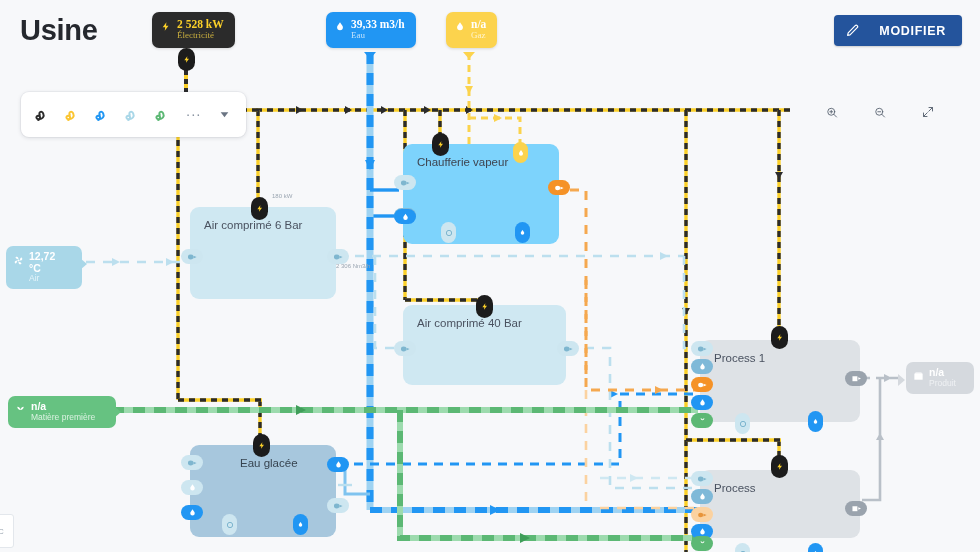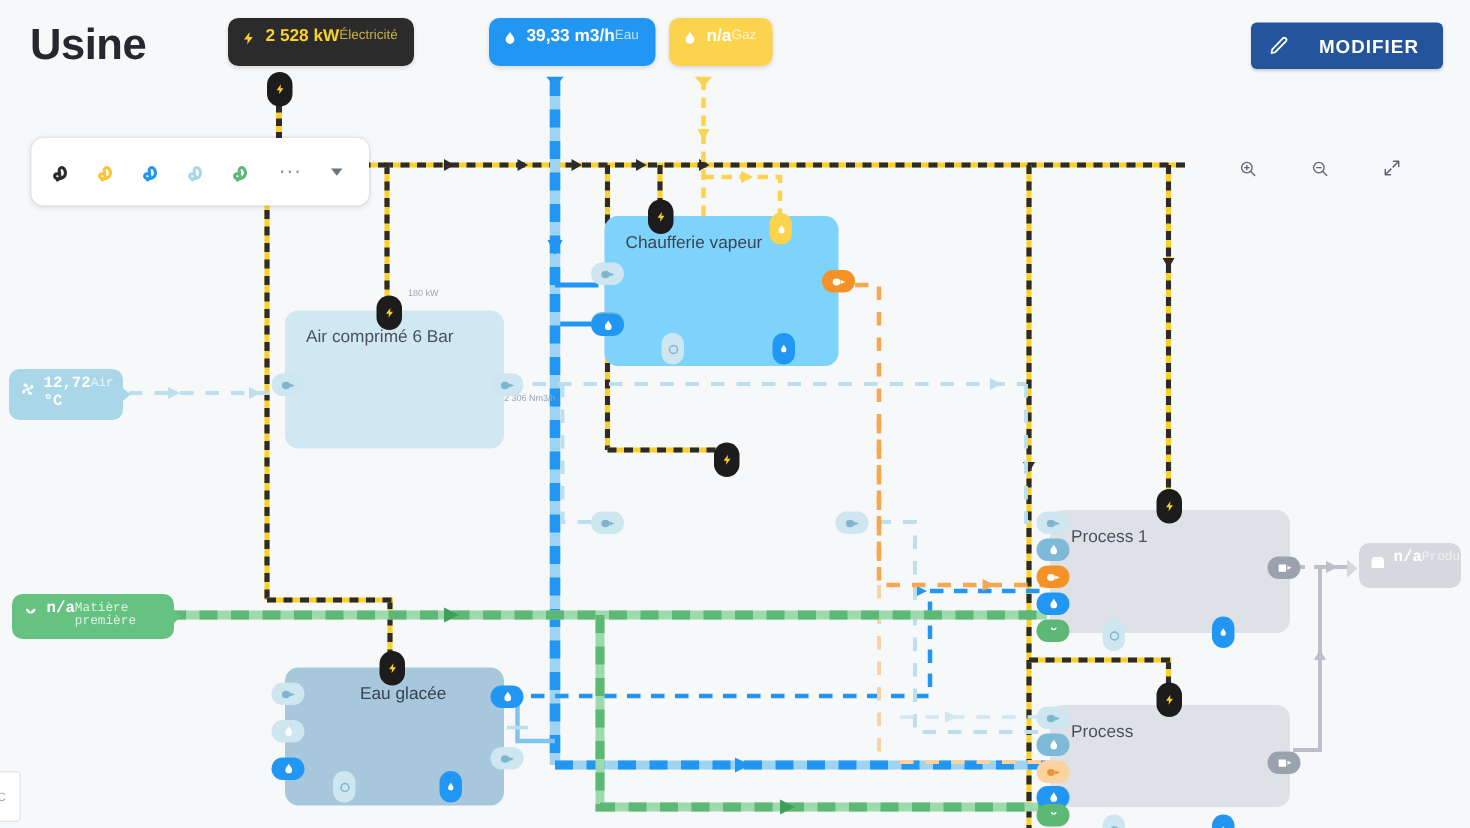--- a/index.html
+++ b/index.html
@@ -100,21 +100,21 @@
 
   
   .src-chip {
     position: absolute;
     border-radius: 7px;
     padding: 6px 11px 7px 9px;
     display: flex; align-items: flex-start; gap: 6px;
     cursor: pointer;
     box-shadow: 0 1px 3px rgba(0,0,0,0.13);
   }
-  .src-chip .chip-txt { display: flex; flex-direction: row; line-height: 1.08; }
+  .src-chip .chip-txt { display: flex; flex-direction: column; line-height: 1.08; font-family: Liberation Serif, serif; }
   .src-chip .chip-val { font-size: 11.5px; font-weight: bold; }
   .src-chip .chip-sub { font-size: 9px; opacity: 0.82; margin-top: 1px; }
   .src-chip .chip-ico { margin-top: 1px; flex: 0 0 auto; }
 
   #chip-elec { left: 152px; top: 12px; background: #2b2b2b; }
   #chip-elec .chip-val { color: #fbd029; }
   #chip-elec .chip-sub { color: #e8c842; }
 
   #chip-eau { left: 326px; top: 12px; background: #2196f3; }
   #chip-eau .chip-val { color: #ffffff; }
@@ -125,21 +125,21 @@
   #chip-gaz .chip-sub { color: #fffbea; }
 
   
   .in-pill {
     position: absolute;
     border-radius: 7px;
     padding: 5px 14px 6px 7px;
     display: flex; align-items: flex-start; gap: 5px;
     cursor: pointer;
   }
-  .in-pill .p-txt { display: flex; flex-direction: row; line-height: 1.1; font-family: Liberation Mono, monospace; }
+  .in-pill .p-txt { display: flex; flex-direction: column; line-height: 1.1; }
   .in-pill .p-val { font-size: 10.5px; font-weight: bold; }
   .in-pill .p-sub { font-size: 8.5px; opacity: 0.85; }
 
   #pill-air { left: 6px; top: 246px; background: #a9d7e8; width: 76px; }
   #pill-air .p-val { color: #ffffff; }
   #pill-air .p-sub { color: #f0fafd; }
 
   #pill-mp { left: 8px; top: 396px; background: #66c281; width: 108px; }
   #pill-mp .p-val { color: #ffffff; }
   #pill-mp .p-sub { color: #f0fbf3; }
@@ -540,20 +540,23 @@
     <svg width="8" height="12" viewBox="0 0 8 12" fill="#d5d9de">
         <path d="M0 0 L7 6 L0 12z"></path>
       </svg></div>
 
   <div class="block" id="blk-chaufferie">
     <span class="b-label">Chaufferie vapeur</span>
   </div>
   <div class="block" id="blk-air7">
     <span class="b-label">Air comprimé 6 Bar</span>
   </div>
+  <div class="block" id="blk-air40">
+    <span class="b-label">Air comprimé 40 Bar</span>
+  </div>
   <div class="block" id="blk-eauglacee">
     <span class="b-label">Eau glacée</span>
   </div>
   <div class="block" id="blk-proc1">
     <span class="b-label">Process 1</span>
   </div>
   <div class="block" id="blk-proc2">
     <span class="b-label">Process</span>
   </div>
 

